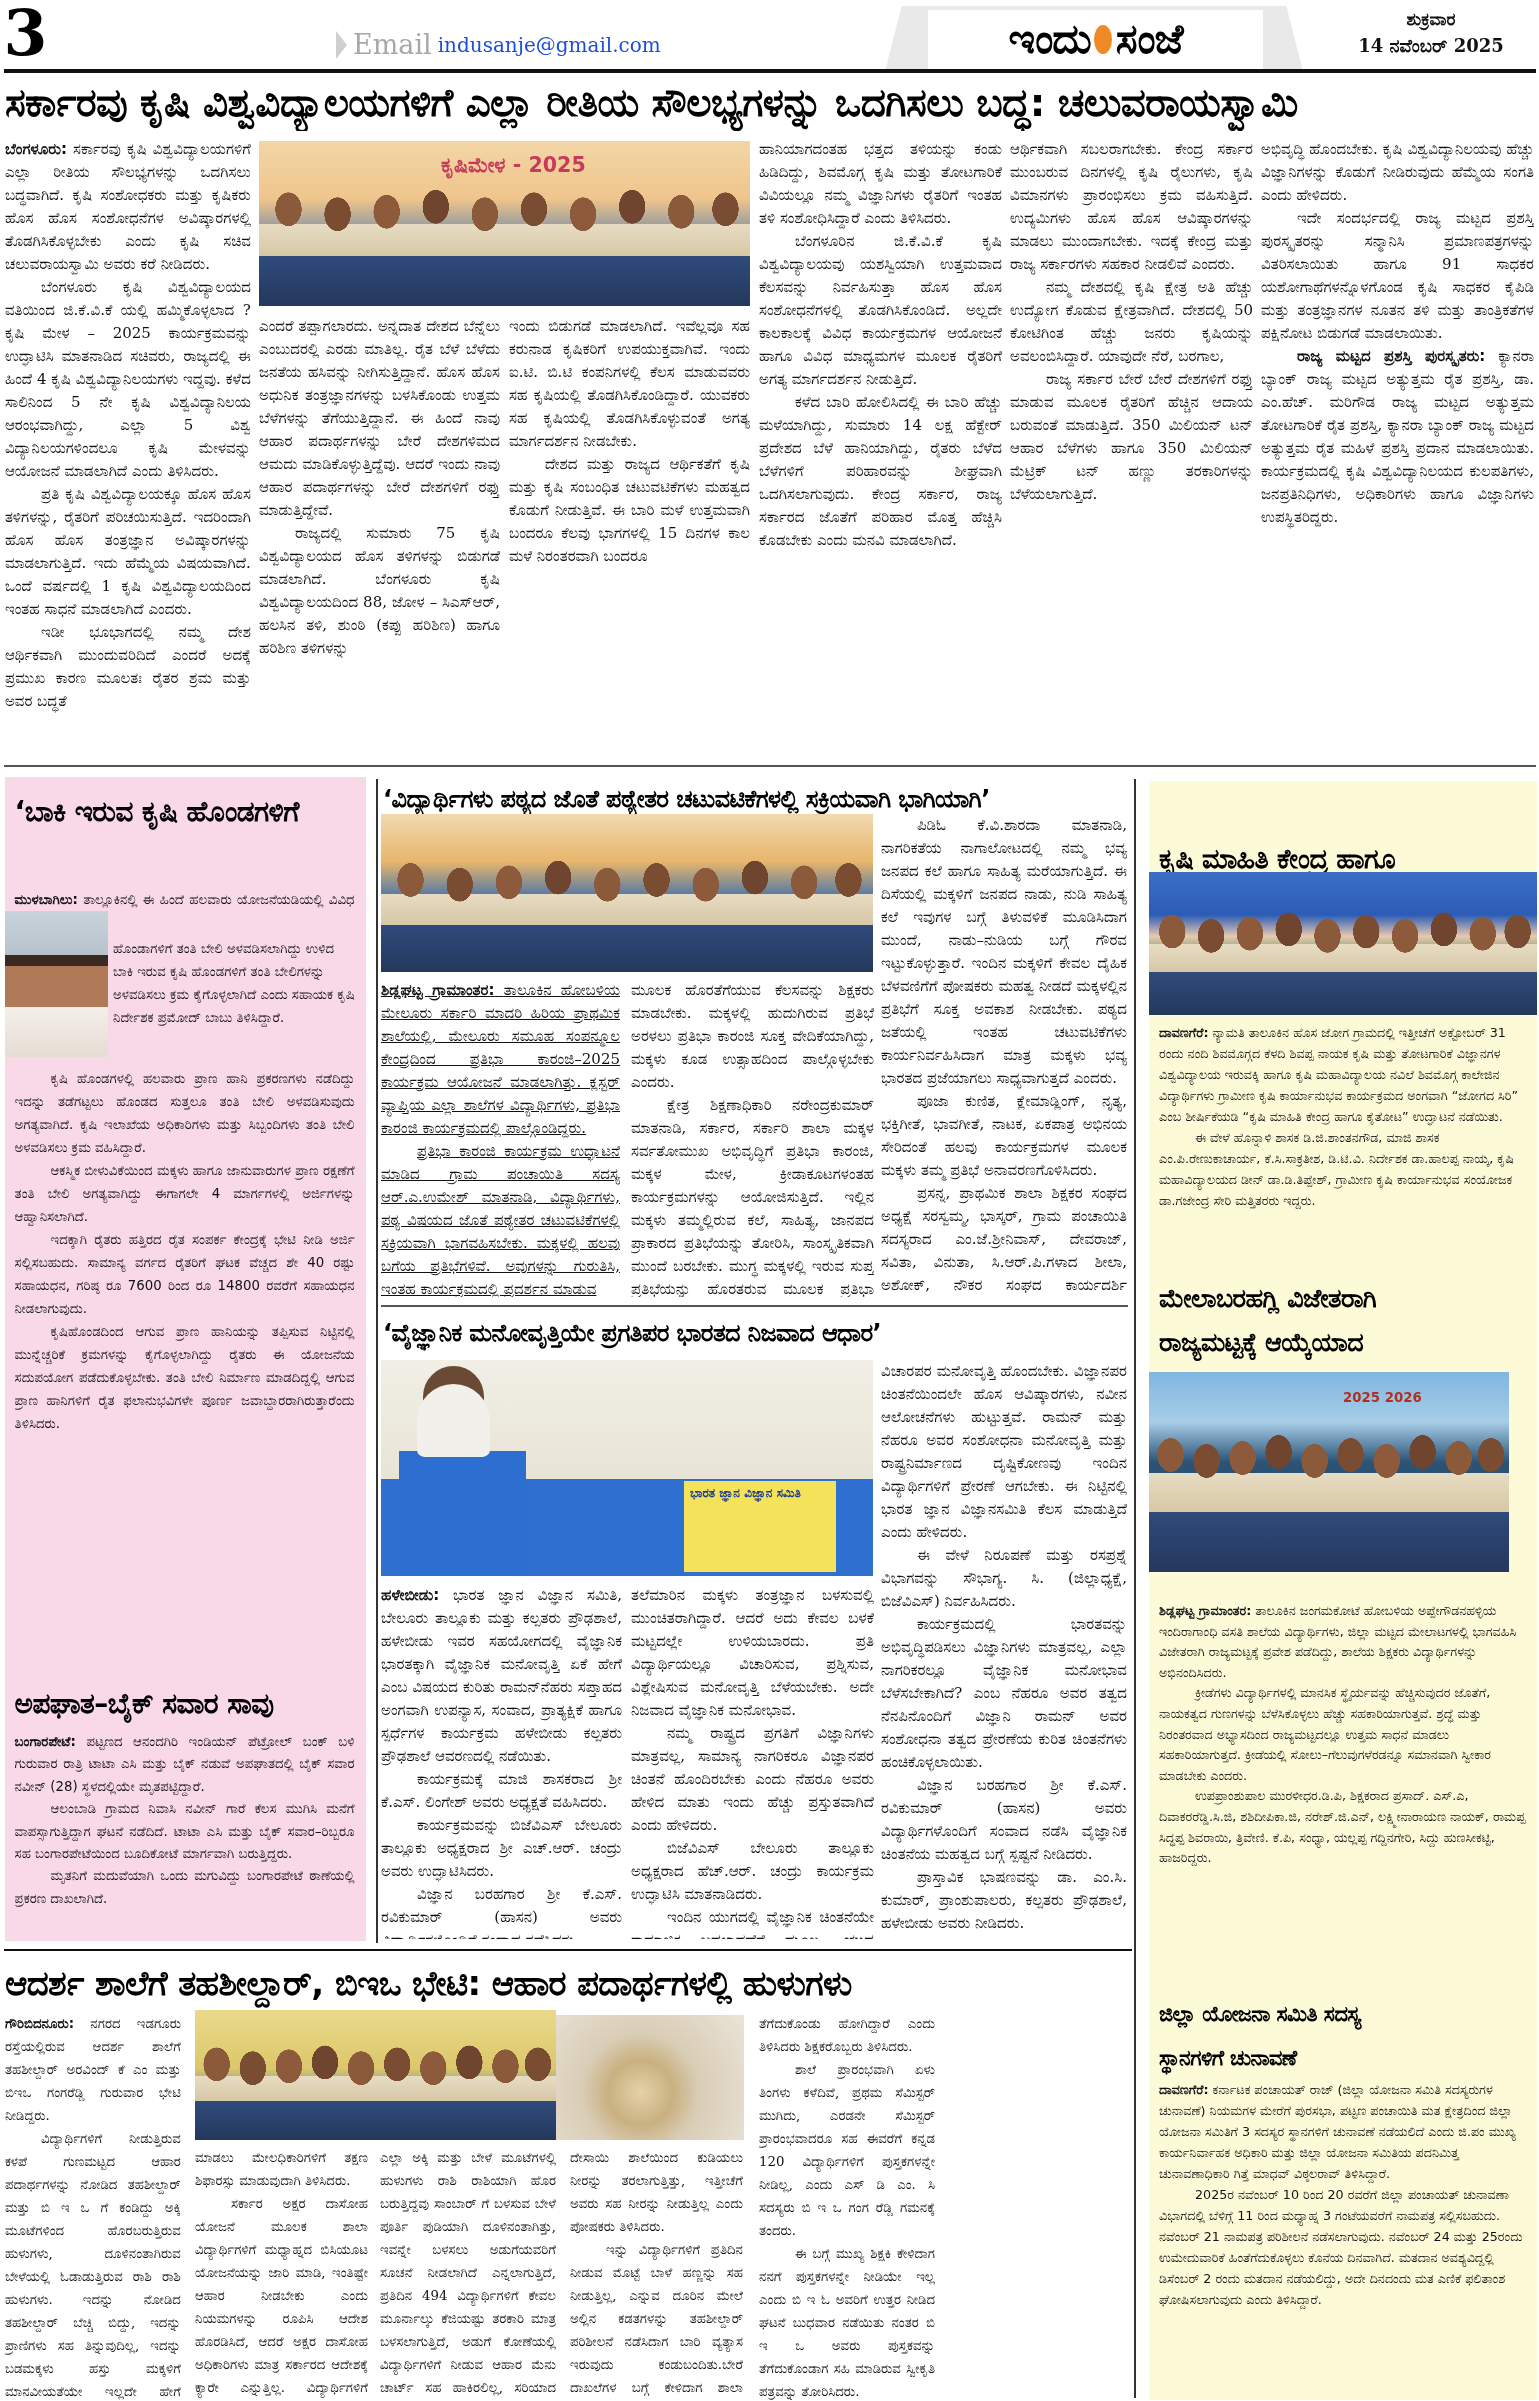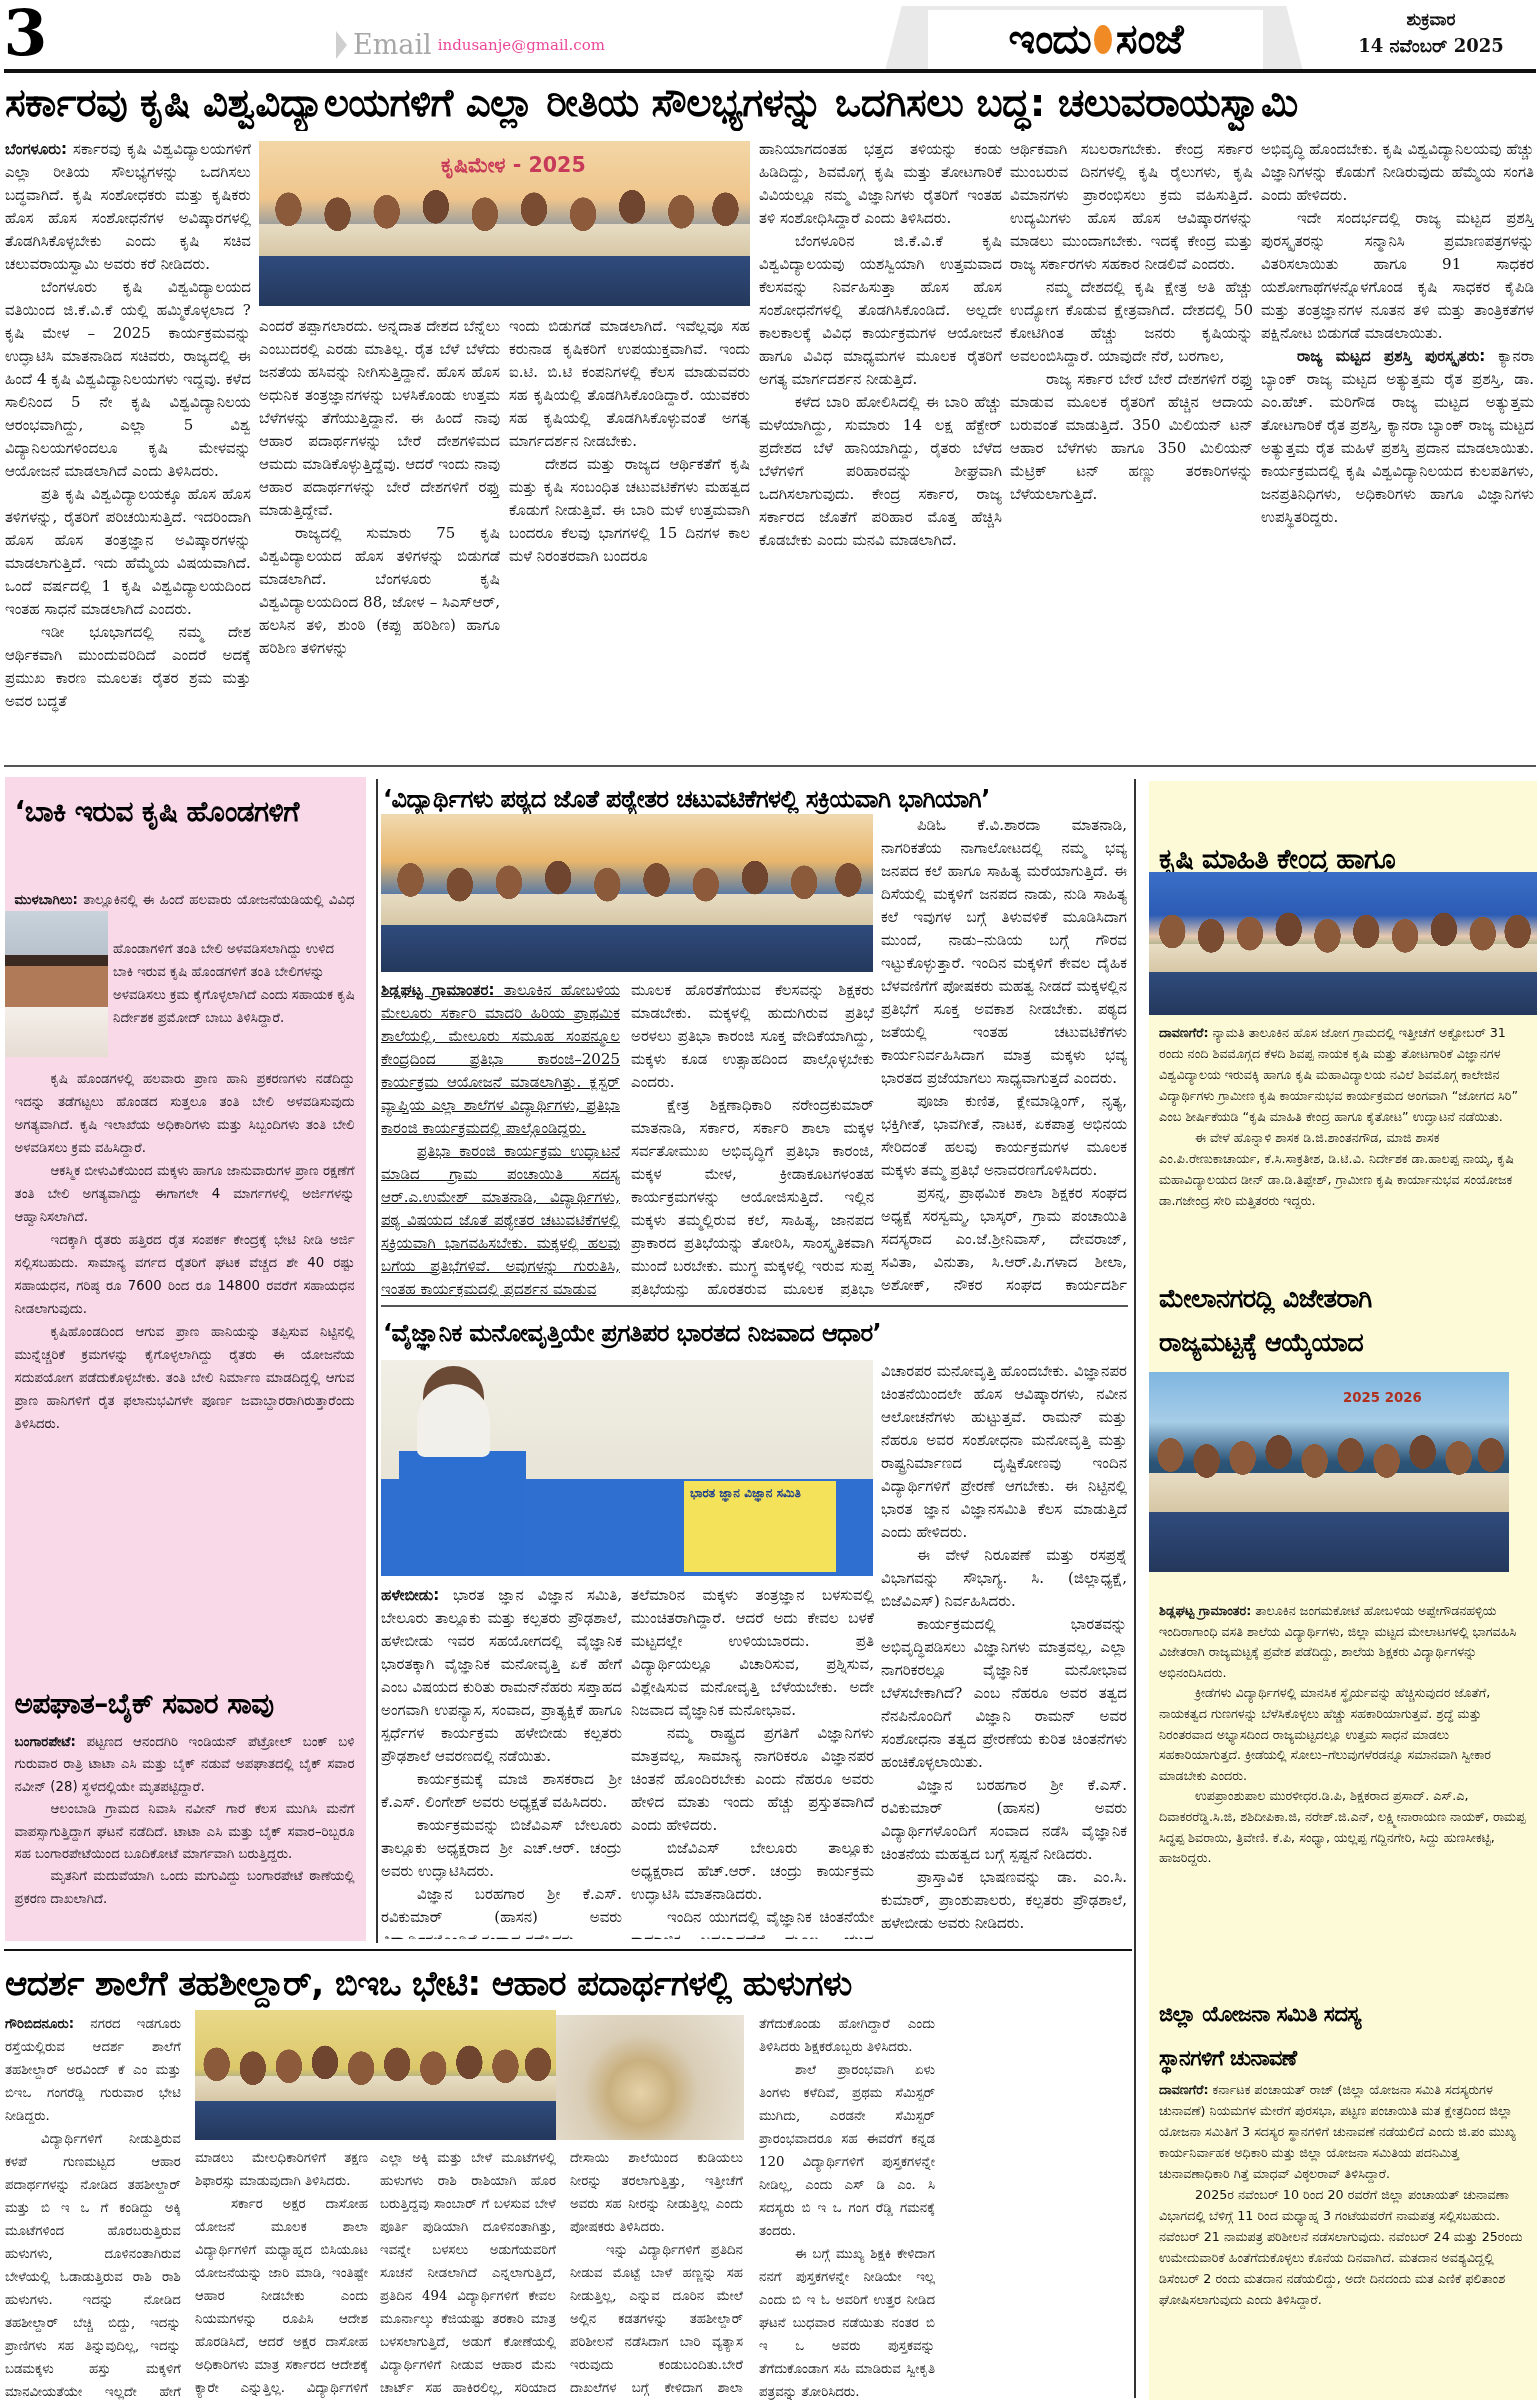--- a/index.html
+++ b/index.html
@@ -5,21 +5,21 @@
   * { box-sizing: border-box; margin: 0; padding: 0; }
   html, body { width: 1539px; height: 2401px; background: #ffffff; overflow: hidden; }
   body { font-family: "DejaVu Sans", sans-serif; color: #111; position: relative; }
 
   
   .masthead { position: absolute; left: 0; top: 0; width: 1539px; height: 72px; }
   .page-num { position: absolute; left: 3.6px; top: 1.2px; font-family: "DejaVu Serif", serif; font-weight: bold; font-size: 63px; line-height: 65px; color: #000; }
   .email-wrap { position: absolute; left: 336px; top: 30px; display: flex; align-items: flex-end; gap: 6px; }
   .email-arrow { width: 0; height: 0; border-top: 14.6px solid transparent; border-bottom: 14.6px solid transparent; border-left: 11px solid #cfcfcf; }
   .email-label { font-family: "DejaVu Serif", serif; font-size: 27px; color: #a8a8a8; line-height: 29px; }
-  .email-value { font-family: "DejaVu Serif", serif; font-size: 15px; color: #ec4899; line-height: 27px; }
+  .email-value { font-family: "DejaVu Serif", serif; font-size: 20px; color: #1d4ed8; line-height: 27px; }
   .logo-frame { position: absolute; left: 885px; top: 6px; width: 418px; height: 65px; background: #e9e9e9; clip-path: polygon(4% 0, 96% 0, 100% 100%, 0 100%); }
   .logo-box { position: absolute; left: 928px; top: 9.7px; width: 335px; height: 59px; background: #fff; display: flex; align-items: center; justify-content: center; gap: 3.6px; }
   .logo-text { font-family: "DejaVu Sans", sans-serif; font-weight: bold; font-size: 41px; color: #000; letter-spacing: -1.2px; }
   .logo-sun { width: 18px; height: 29px; border-radius: 50%; background: #f08a24; }
   .dateblock { position: absolute; left: 1328px; top: 7.3px; width: 206px; text-align: center; font-family: "DejaVu Serif", serif; font-weight: bold; }
   .day { font-size: 17px; line-height: 24px; }
   .date { font-size: 18px; line-height: 29px; }
   .rule-top { position: absolute; left: 3.6px; top: 69px; width: 1532px; height: 3.6px; background: #111; }
 
   
@@ -210,21 +210,21 @@
 </div>
 <div class="photo ph-hall" style="left:1149px; top:872px; width:388px; height:143px;">
   <div class="ph-people"></div>
 </div>
 <div class="body-text" style="position:absolute; left:1159px; top:1022px; width:370px; font-family:'DejaVu Sans',sans-serif; font-size:12.7px; line-height:21px; text-align:left;">
   <p class="lead"><span class="dateline">ದಾವಣಗೆರೆ:</span> <span>ನ್ಯಾಮತಿ ತಾಲೂಕಿನ ಹೊಸ ಜೋಗ ಗ್ರಾಮದಲ್ಲಿ ಇತ್ತೀಚೆಗೆ ಅಕ್ಟೋಬರ್ 31 ರಂದು ನಂದಿ ಶಿವಮೊಗ್ಗದ ಕೆಳದಿ ಶಿವಪ್ಪ ನಾಯಕ ಕೃಷಿ ಮತ್ತು ತೋಟಗಾರಿಕೆ ವಿಜ್ಞಾನಗಳ ವಿಶ್ವವಿದ್ಯಾಲಯ ಇರುವಕ್ಕಿ ಹಾಗೂ ಕೃಷಿ ಮಹಾವಿದ್ಯಾಲಯ ನವಿಲೆ ಶಿವಮೊಗ್ಗ ಕಾಲೇಜಿನ ವಿದ್ಯಾರ್ಥಿಗಳು ಗ್ರಾಮೀಣ ಕೃಷಿ ಕಾರ್ಯಾನುಭವ ಕಾರ್ಯಕ್ರಮದ ಅಂಗವಾಗಿ “ಜೋಗದ ಸಿರಿ” ಎಂಬ ಶೀರ್ಷಿಕೆಯಡಿ “ಕೃಷಿ ಮಾಹಿತಿ ಕೇಂದ್ರ ಹಾಗೂ ಕೈತೋಟ” ಉದ್ಘಾಟನೆ ನಡೆಯಿತು.</span></p>
   <p>ಈ ವೇಳೆ ಹೊನ್ನಾಳಿ ಶಾಸಕ ಡಿ.ಜಿ.ಶಾಂತನಗೌಡ, ಮಾಜಿ ಶಾಸಕ ಎಂ.ಪಿ.ರೇಣುಕಾಚಾರ್ಯ, ಕೆ.ಸಿ.ಸಾಕ್ರತೀಶ, ಡಿ.ಟಿ.ವಿ. ನಿರ್ದೇಶಕ ಡಾ.ಹಾಲಪ್ಪ ನಾಯ್ಕ, ಕೃಷಿ ಮಹಾವಿದ್ಯಾಲಯದ ಡೀನ್ ಡಾ.ಡಿ.ತಿಪ್ಪೇಶ್, ಗ್ರಾಮೀಣ ಕೃಷಿ ಕಾರ್ಯಾನುಭವ ಸಂಯೋಜಕ ಡಾ.ಗಜೇಂದ್ರ ಸೇರಿ ಮತ್ತಿತರರು ಇದ್ದರು.</p>
 </div>
 
 <div class="headline" style="position:absolute; left:1159px; top:1276px; width:370px; font-size:25.5px; line-height:44px;">
-  <div>ಮೇಲಾನಗರದ್ಲಿ ವಿಜೇತರಾಗಿ</div>
+  <div>ಮೇಲಾಬರಹಗ್ಲಿ ವಿಜೇತರಾಗಿ</div>
   <div>ರಾಜ್ಯಮಟ್ಟಕ್ಕೆ ಆಯ್ಕೆಯಾದ</div>
   <div>ಐಜಿಆರ್‌ಎಸ್ ಶಾಲೆಯ ವಿದ್ಯಾರ್ಥಿಗಳು</div>
 </div>
 <div class="photo ph-sports" style="left:1149px; top:1372px; width:360px; height:200px;text-align:center;">
   <div class="ph-people"></div>
   <span class="ph-tag" style="left:194px; top:18px; color:#b03020;">2025 2026</span>
 </div>
 <div class="body-text" style="position:absolute; left:1159px; top:1601px; width:370px; height:352px; overflow:hidden; font-family:'DejaVu Sans',sans-serif; font-size:12.7px; line-height:20.6px; text-align:left;">
   <p class="lead"><span class="dateline">ಶಿಡ್ಲಘಟ್ಟ ಗ್ರಾಮಾಂತರ:</span> <span>ತಾಲೂಕಿನ ಜಂಗಮಕೋಟೆ ಹೋಬಳಿಯ ಅಪ್ಪೇಗೌಡನಹಳ್ಳಿಯ ಇಂದಿರಾಗಾಂಧಿ ವಸತಿ ಶಾಲೆಯ ವಿದ್ಯಾರ್ಥಿಗಳು, ಜಿಲ್ಲಾ ಮಟ್ಟದ ಮೇಲಾಟಗಳಲ್ಲಿ ಭಾಗವಹಿಸಿ ವಿಜೇತರಾಗಿ ರಾಜ್ಯಮಟ್ಟಕ್ಕೆ ಪ್ರವೇಶ ಪಡೆದಿದ್ದು, ಶಾಲೆಯ ಶಿಕ್ಷಕರು ವಿದ್ಯಾರ್ಥಿಗಳನ್ನು ಅಭಿನಂದಿಸಿದರು.</span></p>
   <p>ಕ್ರೀಡೆಗಳು ವಿದ್ಯಾರ್ಥಿಗಳಲ್ಲಿ ಮಾನಸಿಕ ಸ್ಥೈರ್ಯವನ್ನು ಹೆಚ್ಚಿಸುವುದರ ಜೊತೆಗೆ, ನಾಯಕತ್ವದ ಗುಣಗಳನ್ನು ಬೆಳೆಸಿಕೊಳ್ಳಲು ಹೆಚ್ಚು ಸಹಕಾರಿಯಾಗುತ್ತವೆ. ಶ್ರದ್ಧೆ ಮತ್ತು ನಿರಂತರವಾದ ಅಭ್ಯಾಸದಿಂದ ರಾಜ್ಯಮಟ್ಟದಲ್ಲೂ ಉತ್ತಮ ಸಾಧನೆ ಮಾಡಲು ಸಹಕಾರಿಯಾಗುತ್ತದೆ. ಕ್ರೀಡೆಯಲ್ಲಿ ಸೋಲು–ಗೆಲುವುಗಳೆರಡನ್ನೂ ಸಮಾನವಾಗಿ ಸ್ವೀಕಾರ ಮಾಡಬೇಕು ಎಂದರು.</p>

